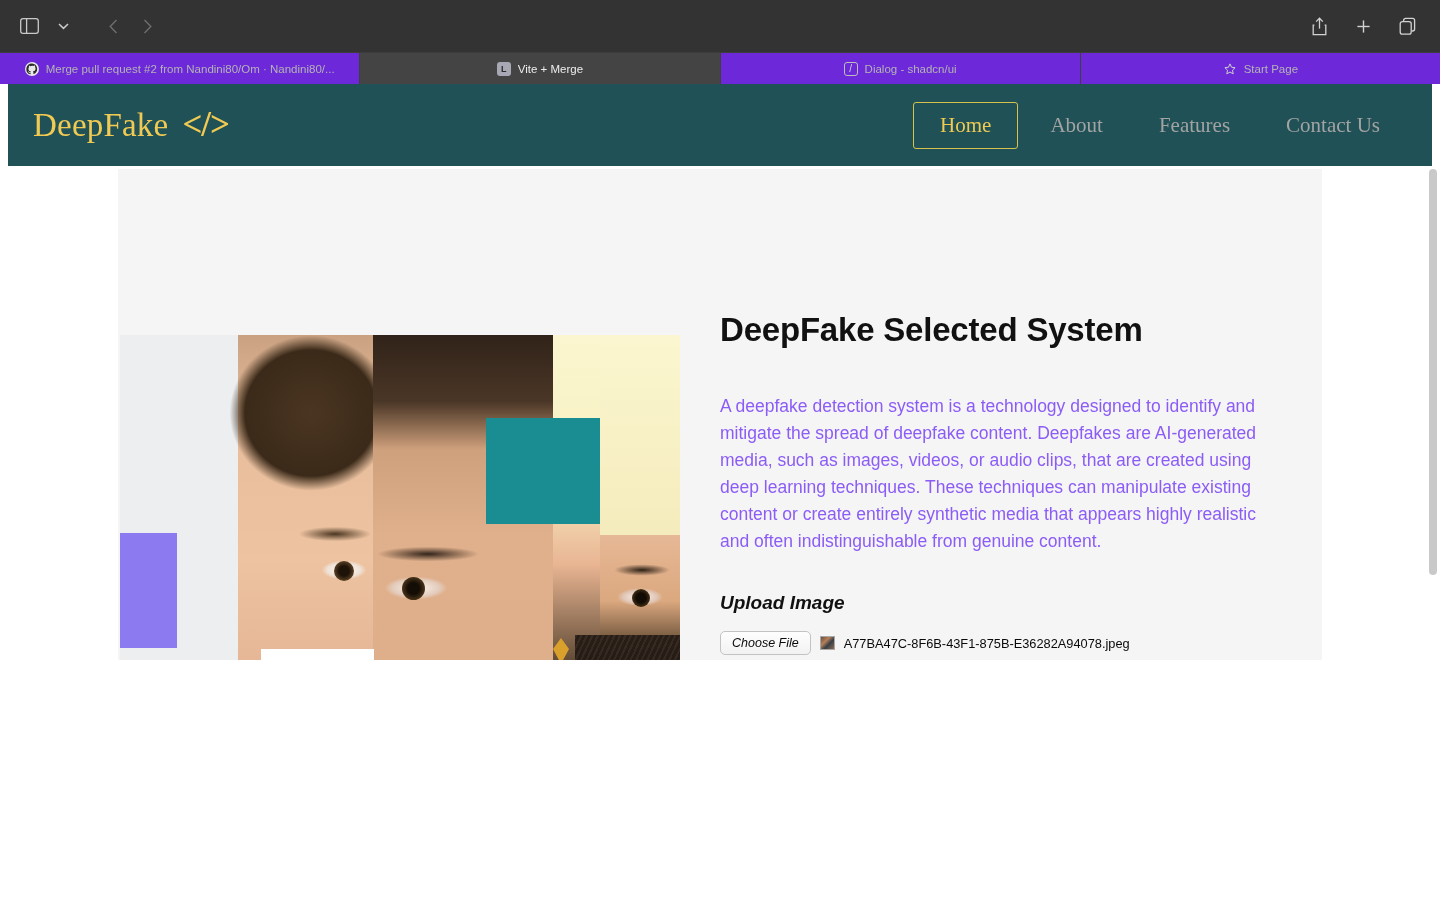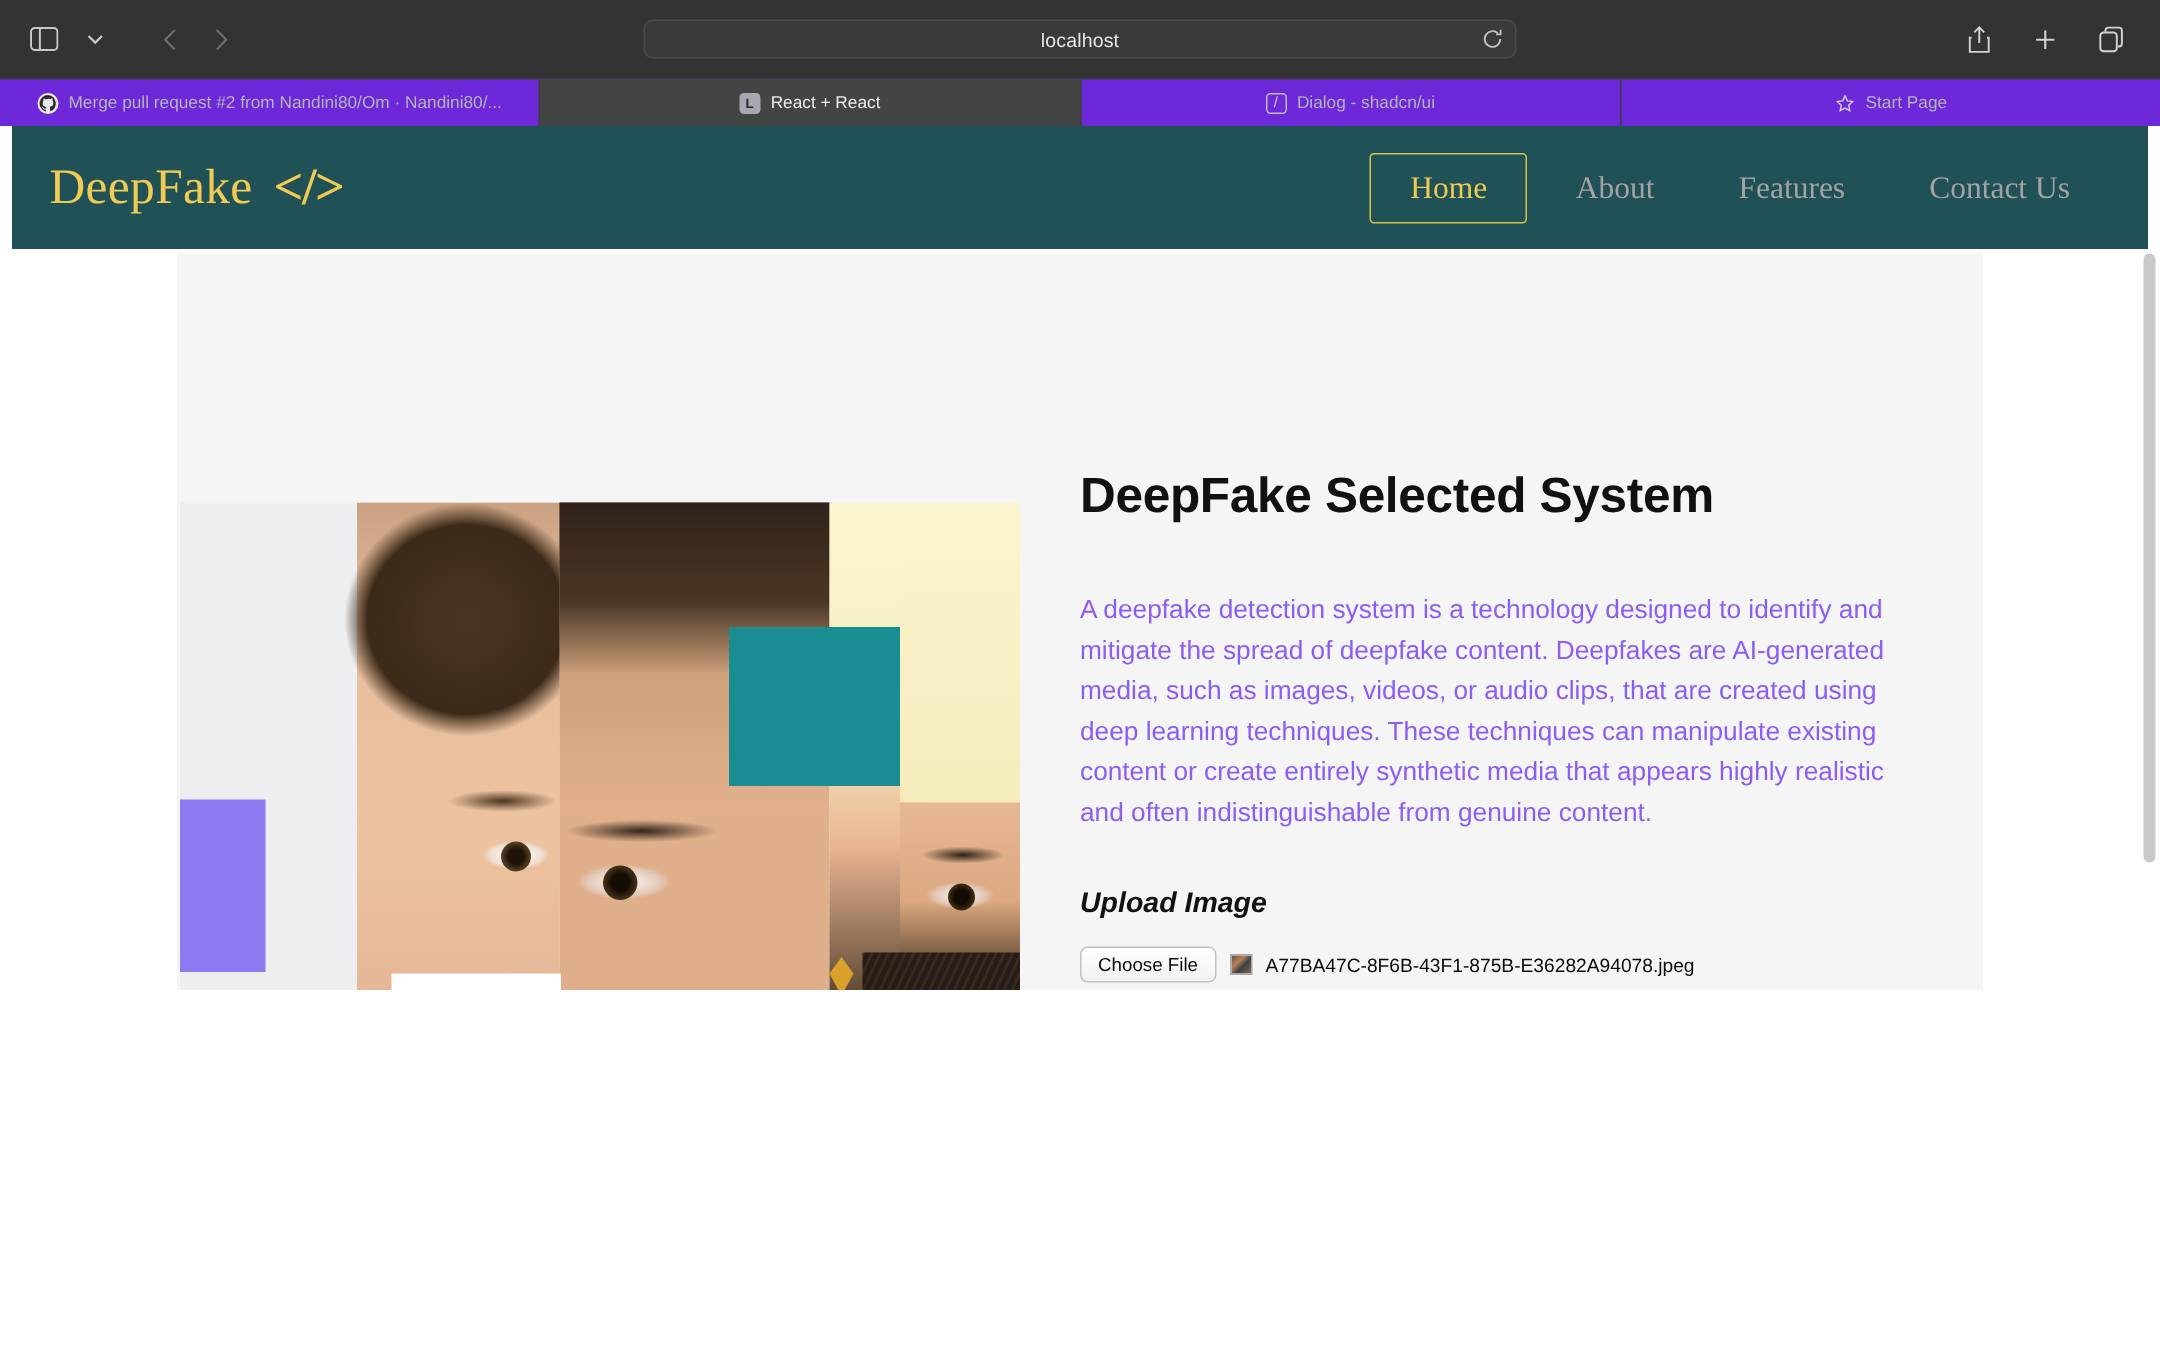--- a/index.html
+++ b/index.html
@@ -359,20 +359,21 @@
     gap: 9px;
   }
   .choose-file-btn {
     background: linear-gradient(to bottom, #fefefe, #f2f2f2);
     border: 1px solid #c3c3c3;
     border-radius: 5px;
     font-size: 12.5px;
     color: #0a0a0a;
     padding: 4px 11px;
     font-family: "Liberation Sans", sans-serif;
+    font-style: italic;
   }
   .file-thumb {
     width: 15px; height: 14px;
     background:
       linear-gradient(135deg, #6d4b3a 0%, #b5805a 35%, #3a3f46 60%, #8a6a52 100%);
     border: 1px solid #a8a8a8;
     flex: 0 0 15px;
   }
   .file-name { font-size: 12.8px; color: #0a0a0a; }
 
@@ -488,29 +489,20 @@
           <polyline points="7.5,1 1.2,7.5 7.5,14"></polyline>
         </svg>
       </div>
       <div class="icon-btn nav-arrow">
         <svg viewBox="0 0 9 15" fill="none" stroke="currentColor" stroke-width="1.4">
           <polyline points="1.5,1 7.8,7.5 1.5,14"></polyline>
         </svg>
       </div>
     </div>
 
-    <div class="url-bar">
-      <span class="url-text">localhost</span>
-      <span class="reload-btn">
-        <svg viewBox="0 0 14 14" fill="none" stroke="currentColor" stroke-width="1.2">
-          <path d="M12.2 7a5.2 5.2 0 1 1-1.6-3.75"></path>
-          <polyline points="12.4,0.9 12.4,3.9 9.4,3.9"></polyline>
-        </svg>
-      </span>
-    </div>
 
     <div class="tb-right">
       <div class="icon-btn">
         <svg viewBox="0 0 17 19" fill="none" stroke="currentColor" stroke-width="1.3">
           <polyline points="5.2,4.6 8.5,1.2 11.8,4.6"></polyline>
           <line x1="8.5" y1="1.4" x2="8.5" y2="11.6"></line>
           <path d="M3.4 8.2H2.2v9.4h12.6V8.2h-1.2"></path>
         </svg>
       </div>
       <div class="icon-btn">
@@ -533,21 +525,21 @@
       <span class="favicon fav-gh">
         <svg viewBox="0 0 12 12" fill="currentColor">
           <path d="M6 0.4a5.6 5.6 0 0 0-1.77 10.92c.28.05.38-.12.38-.27v-.95c-1.56.34-1.89-.75-1.89-.75-.25-.65-.62-.82-.62-.82-.51-.35.04-.34.04-.34.56.04.86.58.86.58.5.86 1.31.61 1.63.47.05-.36.2-.61.35-.75-1.24-.14-2.55-.62-2.55-2.77 0-.61.22-1.11.58-1.5-.06-.14-.25-.72.05-1.5 0 0 .47-.15 1.54.57A5.3 5.3 0 0 1 6 2.84c.48 0 .96.07 1.4.19 1.07-.72 1.54-.57 1.54-.57.3.78.11 1.36.05 1.5.36.39.58.89.58 1.5 0 2.16-1.31 2.63-2.56 2.77.2.17.38.52.38 1.05v1.56c0 .15.1.32.39.27A5.6 5.6 0 0 0 6 .4z"></path>
         </svg>
       </span>
       <span class="label">Merge pull request #2 from Nandini80/Om · Nandini80/...</span>
     </div>
 
     <div class="tab active">
       <span class="favicon fav-vite">L</span>
-      <span class="label">React + React</span>
+      <span class="label">Vite + Merge</span>
     </div>
 
     <div class="tab">
       <span class="favicon fav-shad">/</span>
       <span class="label">Dialog - shadcn/ui</span>
     </div>
 
     <div class="tab">
       <span class="favicon fav-star">
         <svg viewBox="0 0 12 12" fill="none" stroke="currentColor" stroke-width="1">

